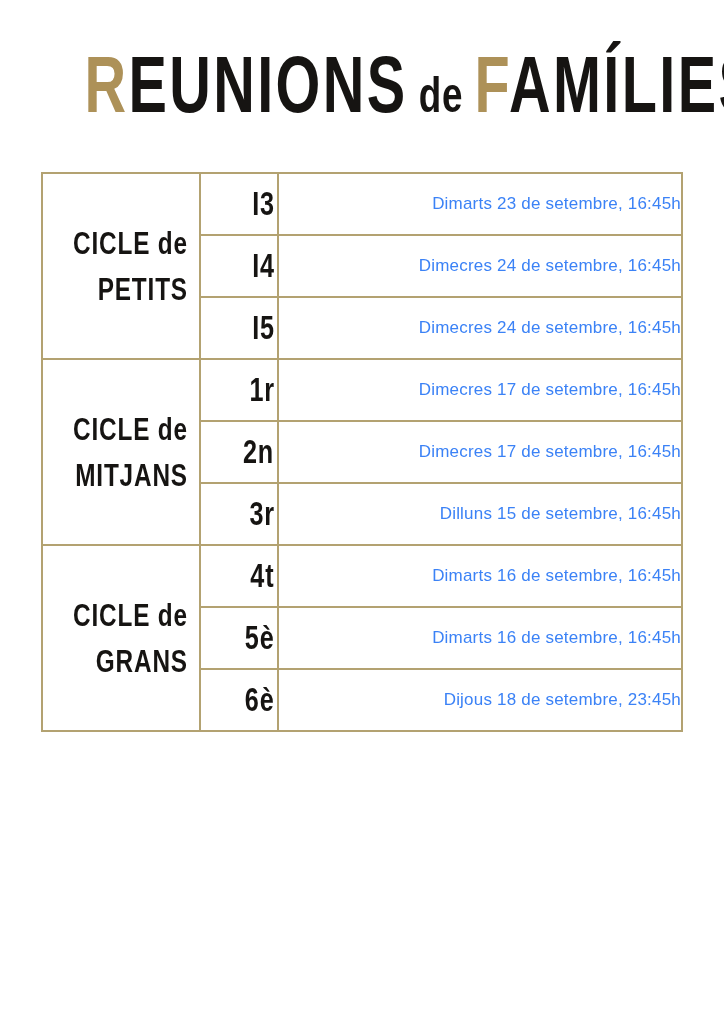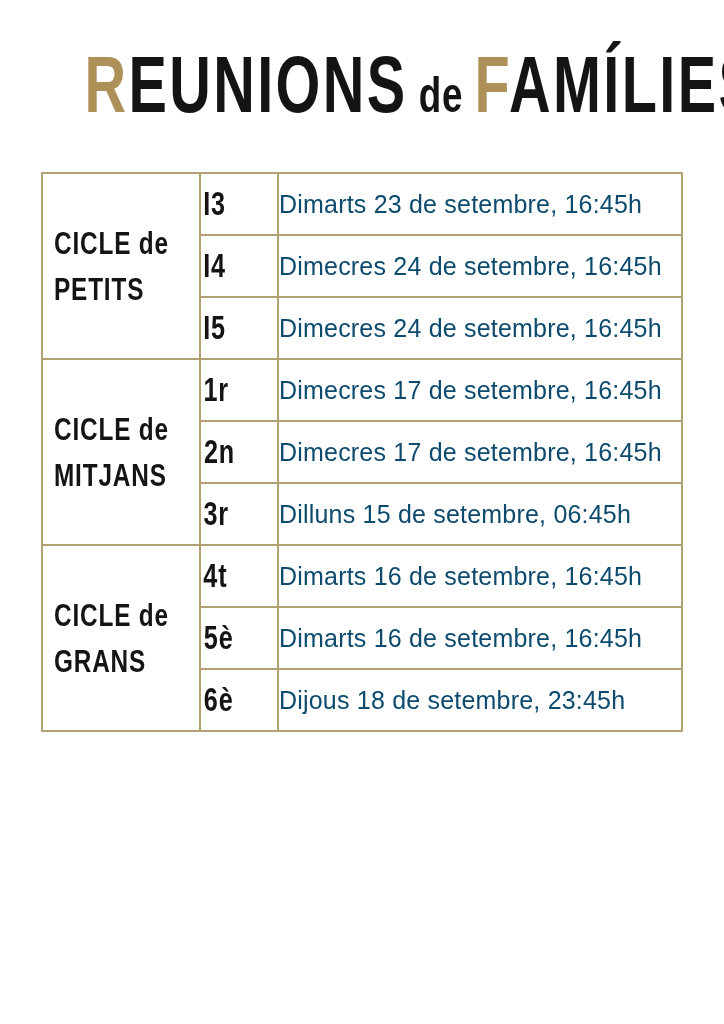--- a/index.html
+++ b/index.html
@@ -39,43 +39,43 @@
   
   .schedule {
     border-collapse: collapse;
     table-layout: fixed;
     width: 640px;
     margin: 52px auto 0 auto;
   }
   .schedule td {
     border: 2px solid #b3a271;
     background: #ffffff;
-    text-align: left;
+    text-align: right;
     vertical-align: middle;
     height: 62px;
     overflow: hidden;
   }
   .col-cycle { width: 158px; }
   .col-grade { width: 78px; }
   .col-date  { width: 404px; }
 
   .hand {
     display: inline-block;
     transform: scale(0.84, 1.10);
     transform-origin: 50% 50%;
     font-weight: 800;
     color: #161412;
     letter-spacing: 1px;
   }
   .cycle-label { font-size: 29px; line-height: 1.45; }
   .grade-label { font-size: 30px; }
   .date-text {
-    font-size: 25px;
+    font-size: 17px;
     font-weight: 400;
-    color: #0c4a6e;
+    color: #3b82f6;
     letter-spacing: 0.2px;
   }
 </style>
 </head>
 <body>
 
 <div class="title-wrap">
   <span class="title-inner"><span class="title-gold">R</span><span>EUNIONS</span><span class="title-small">de</span><span class="title-gold">F</span><span>AMÍLIES</span></span>
 </div>
 
@@ -115,21 +115,21 @@
       </td>
       <td><span class="hand grade-label">1r</span></td>
       <td><span class="date-text">Dimecres 17 de setembre, 16:45h</span></td>
     </tr>
     <tr>
       <td><span class="hand grade-label">2n</span></td>
       <td><span class="date-text">Dimecres 17 de setembre, 16:45h</span></td>
     </tr>
     <tr>
       <td><span class="hand grade-label">3r</span></td>
-      <td><span class="date-text">Dilluns 15 de setembre, 06:45h</span></td>
+      <td><span class="date-text">Dilluns 15 de setembre, 16:45h</span></td>
     </tr>
 
     <tr>
       <td rowspan="3">
         <div class="hand cycle-label">
           <div>CICLE de</div>
           <div>GRANS</div>
         </div>
       </td>
       <td><span class="hand grade-label">4t</span></td>

